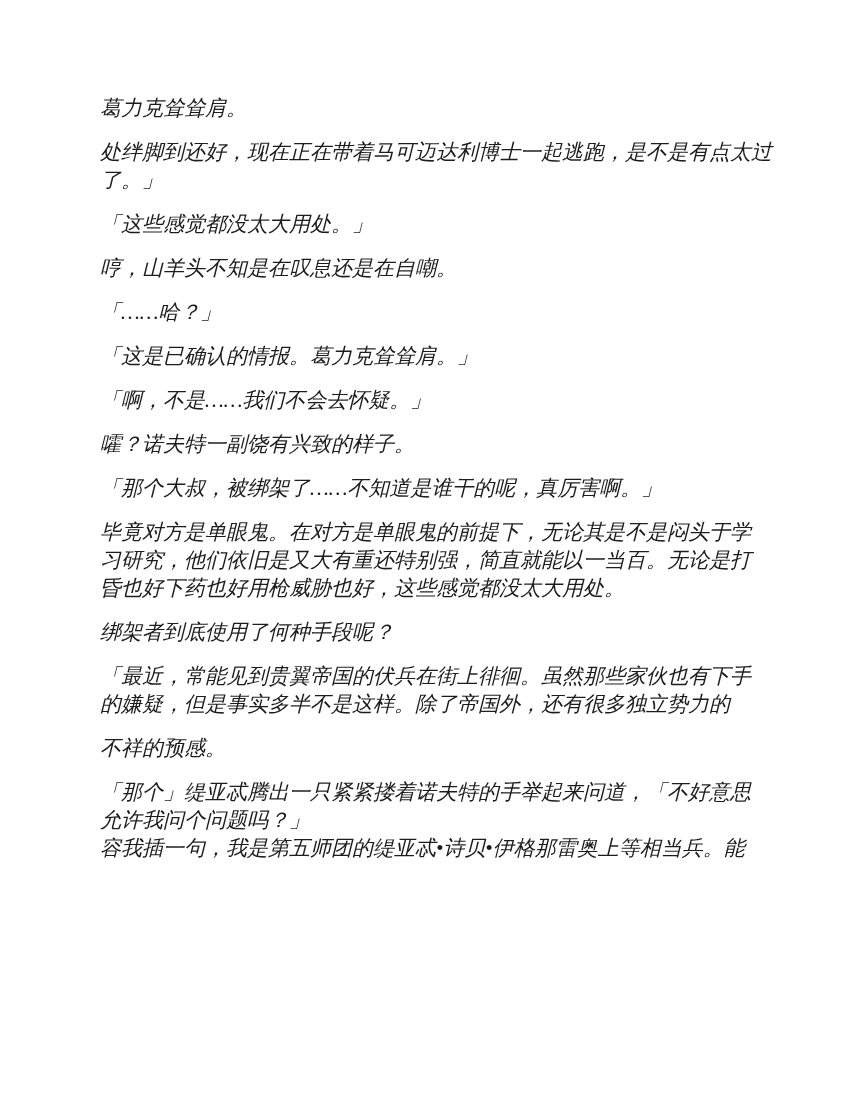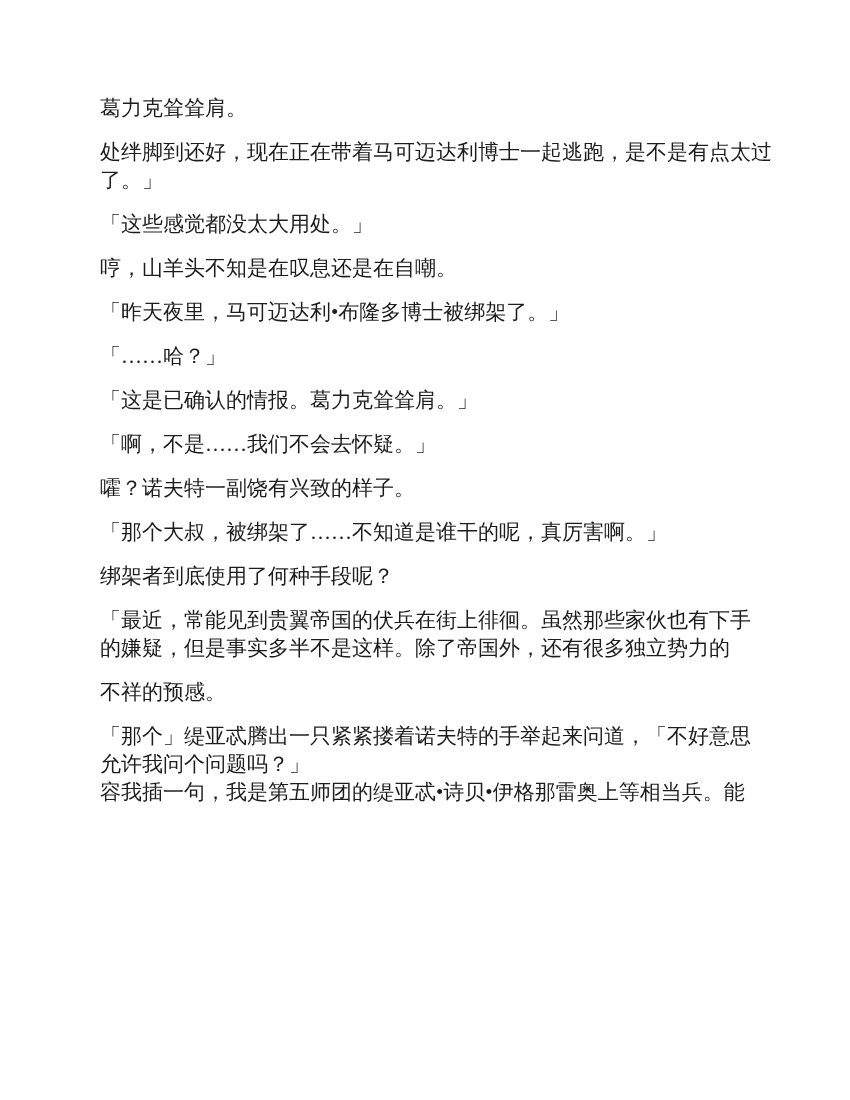--- a/index.html
+++ b/index.html
@@ -27,20 +27,21 @@
     padding: 0;
     font-size: 21px;
     line-height: 28px;
     font-weight: 400;
     text-align: left;
   }
   .line {
     display: block;
     white-space: nowrap;
     letter-spacing: 0;
+    font-style: italic;
   }
 </style>
 </head>
 <body>
 
 <div class="page">
   <div class="text-column">
       <p class="paragraph">
         <span class="line">葛力克耸耸肩。</span>
       </p>
@@ -48,36 +49,38 @@
         <span class="line">处绊脚到还好，现在正在带着马可迈达利博士一起逃跑，是不是有点太过</span>
         <span class="line">了。」</span>
       </p>
       <p class="paragraph">
         <span class="line">「这些感觉都没太大用处。」</span>
       </p>
       <p class="paragraph">
         <span class="line">哼，山羊头不知是在叹息还是在自嘲。</span>
       </p>
       <p class="paragraph">
-        <span class="line">「昨天夜里，马可迈达利•布隆多博士被绑架了。」</span>
-      </p>
-      <p class="paragraph">
         <span class="line">「……哈？」</span>
       </p>
       <p class="paragraph">
         <span class="line">「这是已确认的情报。葛力克耸耸肩。」</span>
       </p>
       <p class="paragraph">
         <span class="line">「啊，不是……我们不会去怀疑。」</span>
       </p>
       <p class="paragraph">
         <span class="line">嚯？诺夫特一副饶有兴致的样子。</span>
       </p>
       <p class="paragraph">
         <span class="line">「那个大叔，被绑架了……不知道是谁干的呢，真厉害啊。」</span>
+      </p>
+      <p class="paragraph">
+        <span class="line">毕竟对方是单眼鬼。在对方是单眼鬼的前提下，无论其是不是闷头于学</span>
+        <span class="line">习研究，他们依旧是又大有重还特别强，简直就能以一当百。无论是打</span>
+        <span class="line">昏也好下药也好用枪威胁也好，这些感觉都没太大用处。</span>
       </p>
       <p class="paragraph">
         <span class="line">绑架者到底使用了何种手段呢？</span>
       </p>
       <p class="paragraph">
         <span class="line">「最近，常能见到贵翼帝国的伏兵在街上徘徊。虽然那些家伙也有下手</span>
         <span class="line">的嫌疑，但是事实多半不是这样。除了帝国外，还有很多独立势力的</span>
       </p>
       <p class="paragraph">
         <span class="line">不祥的预感。</span>

